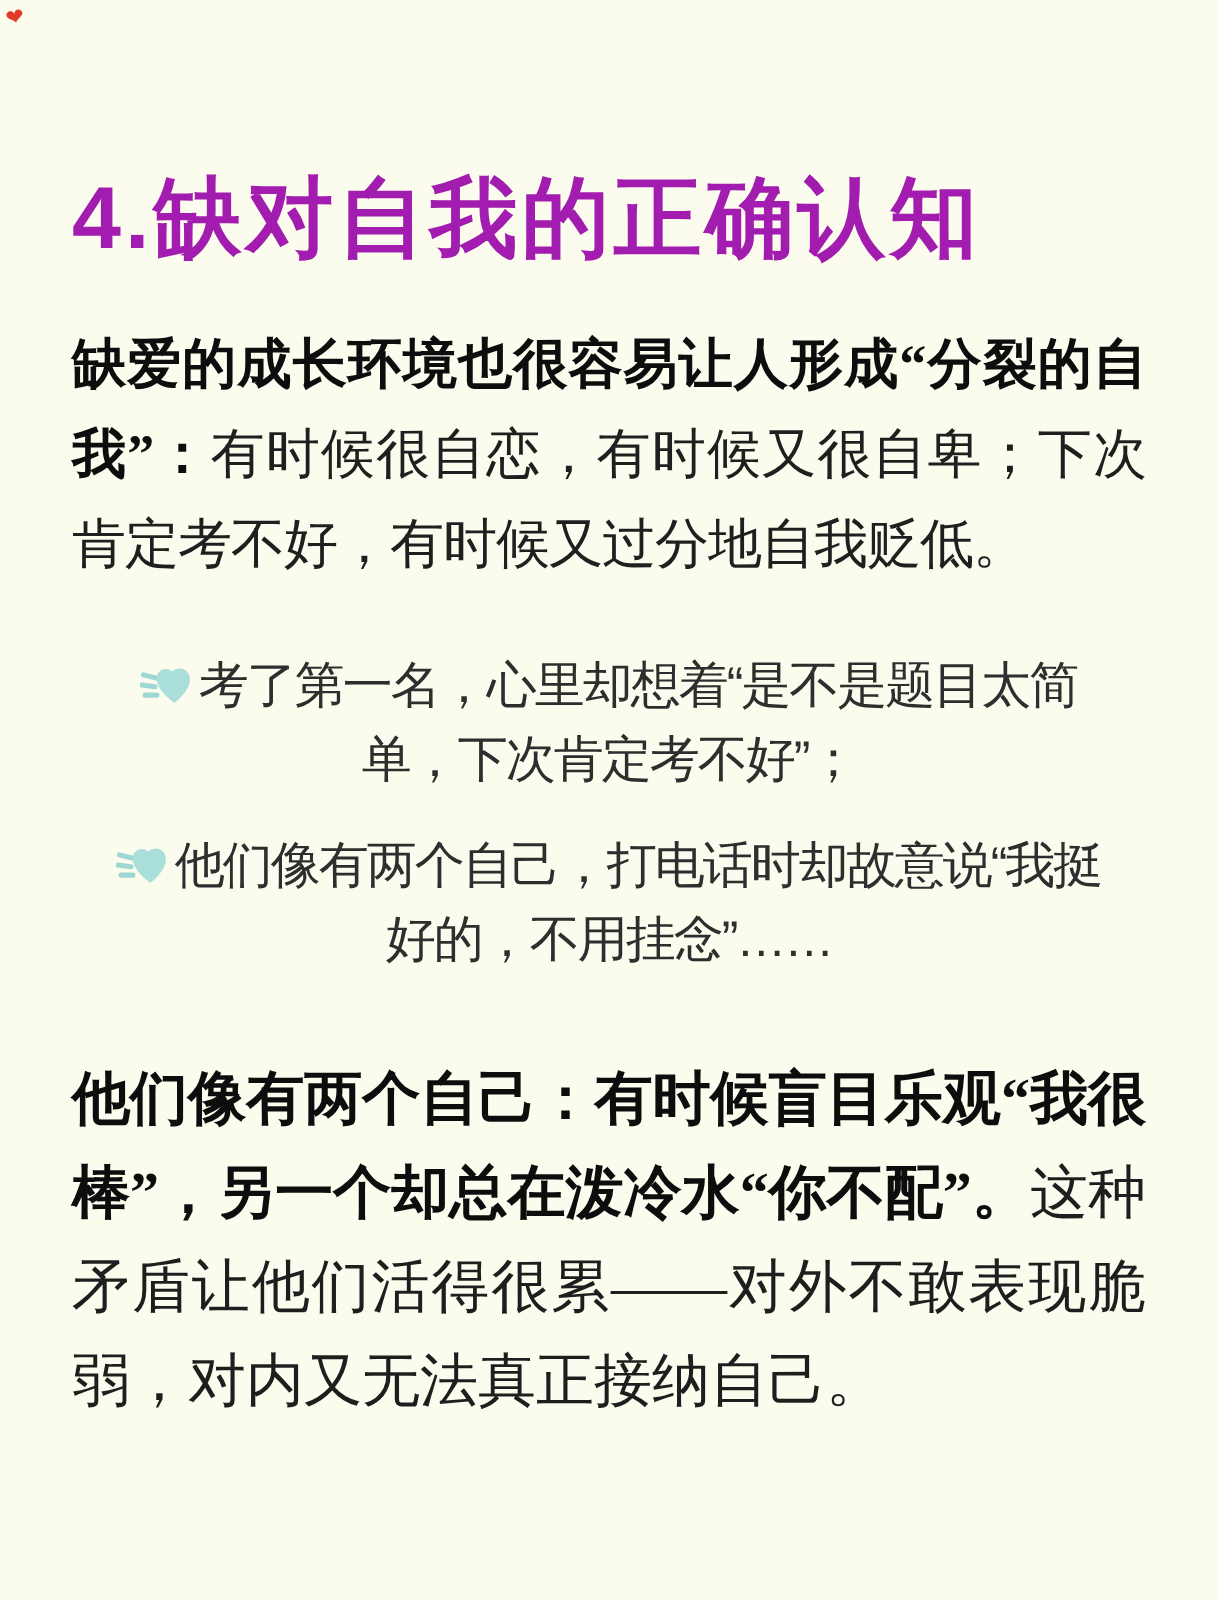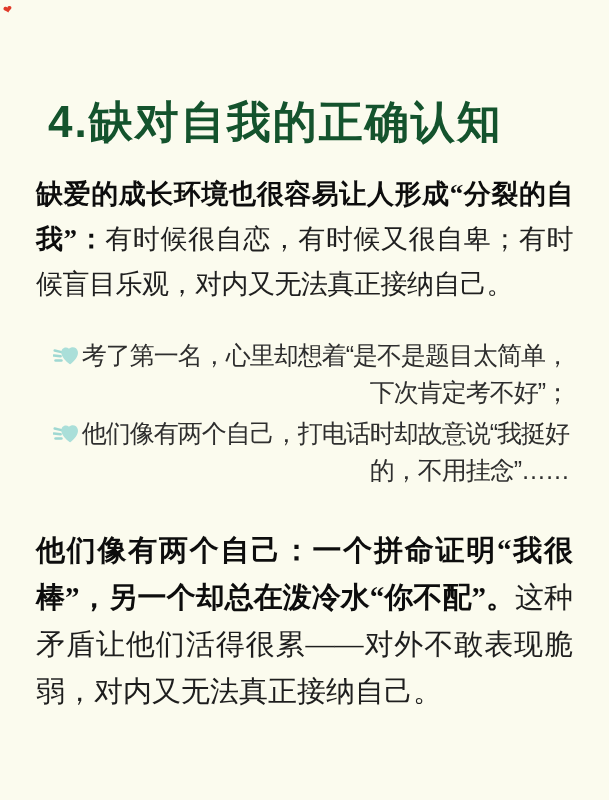--- a/index.html
+++ b/index.html
@@ -23,27 +23,27 @@
     left: 3px;
     top: 2px;
     width: 12px;
     height: 14px;
     line-height: 14px;
     font-size: 11px;
     color: #e03a2a;
     transform: rotate(-12deg);
   }
   .title {
-    margin: 12px;
+    margin: 0;
     font-family: "Liberation Sans", sans-serif;
     font-weight: 700;
     font-size: 44px;
     line-height: 52px;
     letter-spacing: 2px;
-    color: #14532d;
+    color: #a21caf;
   }
   .intro {
     margin: 24px 0 0 0;
     font-family: "Liberation Serif", serif;
     font-size: 27px;
     line-height: 45px;
     letter-spacing: -0.5px;
     color: #1f1f1f;
     text-align: justify;
   }
@@ -53,22 +53,22 @@
   }
   .examples {
     margin-top: 30px;
     font-family: "Liberation Sans", sans-serif;
     font-size: 25px;
     line-height: 37px;
     letter-spacing: -1px;
     color: #2e2e2e;
   }
   .example {
-    margin: 4px;
-    text-align: right;
+    margin: 16px;
+    text-align: center;
   }
   .bullet-icon {
     display: inline-block;
     width: 27px;
     height: 27px;
     vertical-align: -5px;
     margin-right: 2px;
   }
   .bullet-icon svg { display: block; }
   .conclusion {
@@ -83,21 +83,21 @@
 </style>
 </head>
 <body>
 
 <div class="page">
 
   <div class="corner-mark">❤</div>
 
   <h1 class="title">4.缺对自我的正确认知</h1>
 
-  <p class="intro"><span class="bold-lead">缺爱的成长环境也很容易让人形成“分裂的自我”：</span><span>有时候很自恋，有时候又很自卑；有时候盲目乐观，对内又无法真正接纳自己。</span></p>
+  <p class="intro"><span class="bold-lead">缺爱的成长环境也很容易让人形成“分裂的自我”：</span><span>有时候很自恋，有时候又很自卑；下次肯定考不好，有时候又过分地自我贬低。</span></p>
 
   <div class="examples">
 
     <p class="example"><span class="bullet-icon"><svg width="27" height="27" viewBox="0 0 32 32">
             <g stroke="#9fd8d2" stroke-width="3" stroke-linecap="round">
               <line x1="2" y1="10" x2="10" y2="12"></line>
               <line x1="1" y1="16" x2="9" y2="17"></line>
               <line x1="3" y1="22" x2="10" y2="22"></line>
             </g>
             <path d="M19 8 C15 4.5 9 7.5 10 13.5 C11 19.5 18.5 25.5 20.5 26.5 C25.5 22.5 30.5 16.5 29.5 11.5 C28.5 5.5 22 5 19 8 Z" fill="#aadfd9"></path>
@@ -108,15 +108,15 @@
             <g stroke="#9fd8d2" stroke-width="3" stroke-linecap="round">
               <line x1="2" y1="10" x2="10" y2="12"></line>
               <line x1="1" y1="16" x2="9" y2="17"></line>
               <line x1="3" y1="22" x2="10" y2="22"></line>
             </g>
             <path d="M19 8 C15 4.5 9 7.5 10 13.5 C11 19.5 18.5 25.5 20.5 26.5 C25.5 22.5 30.5 16.5 29.5 11.5 C28.5 5.5 22 5 19 8 Z" fill="#aadfd9"></path>
           </svg></span><span>他们像有两个自己，打电话时却故意说“我挺好的，不用挂念”……</span></p>
 
   </div>
 
-  <p class="conclusion"><span class="bold-lead">他们像有两个自己：一个拼命证明“我很棒”，另一个却总在泼冷水“你不配”。</span><span>这种矛盾让他们活得很累——对外不敢表现脆弱，对内又无法真正接纳自己。</span></p>
+  <p class="conclusion"><span class="bold-lead">他们像有两个自己：有时候盲目乐观“我很棒”，另一个却总在泼冷水“你不配”。</span><span>这种矛盾让他们活得很累——对外不敢表现脆弱，对内又无法真正接纳自己。</span></p>
 
 </div>
 
 </body></html>

